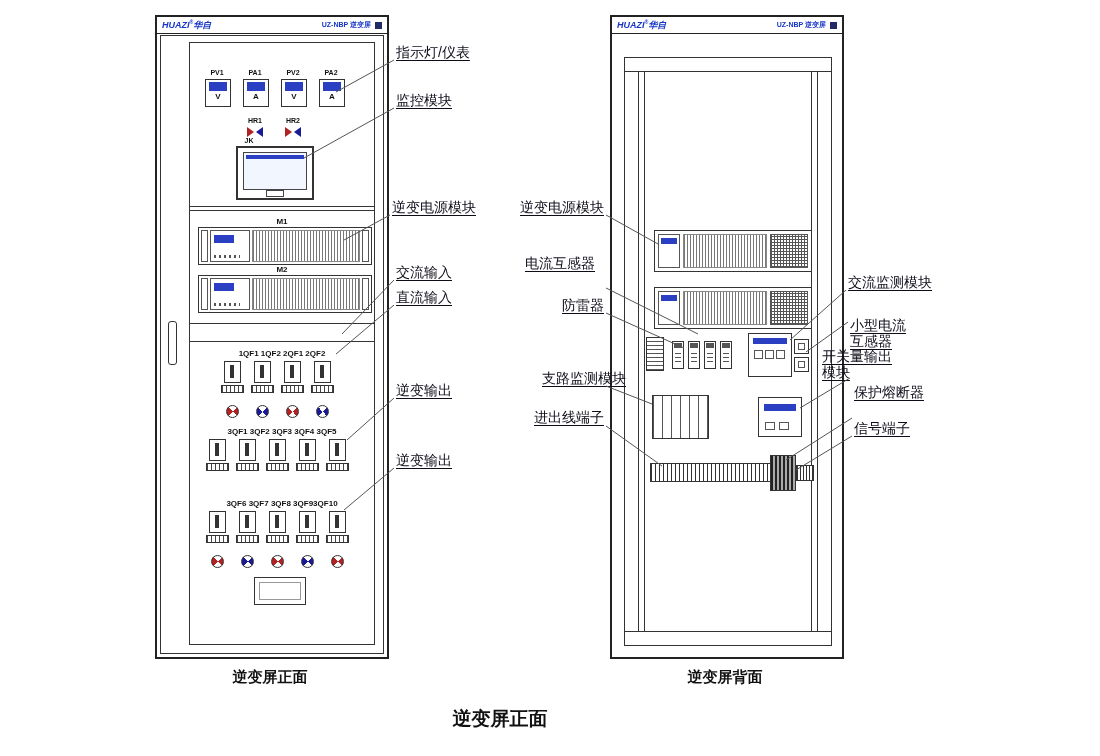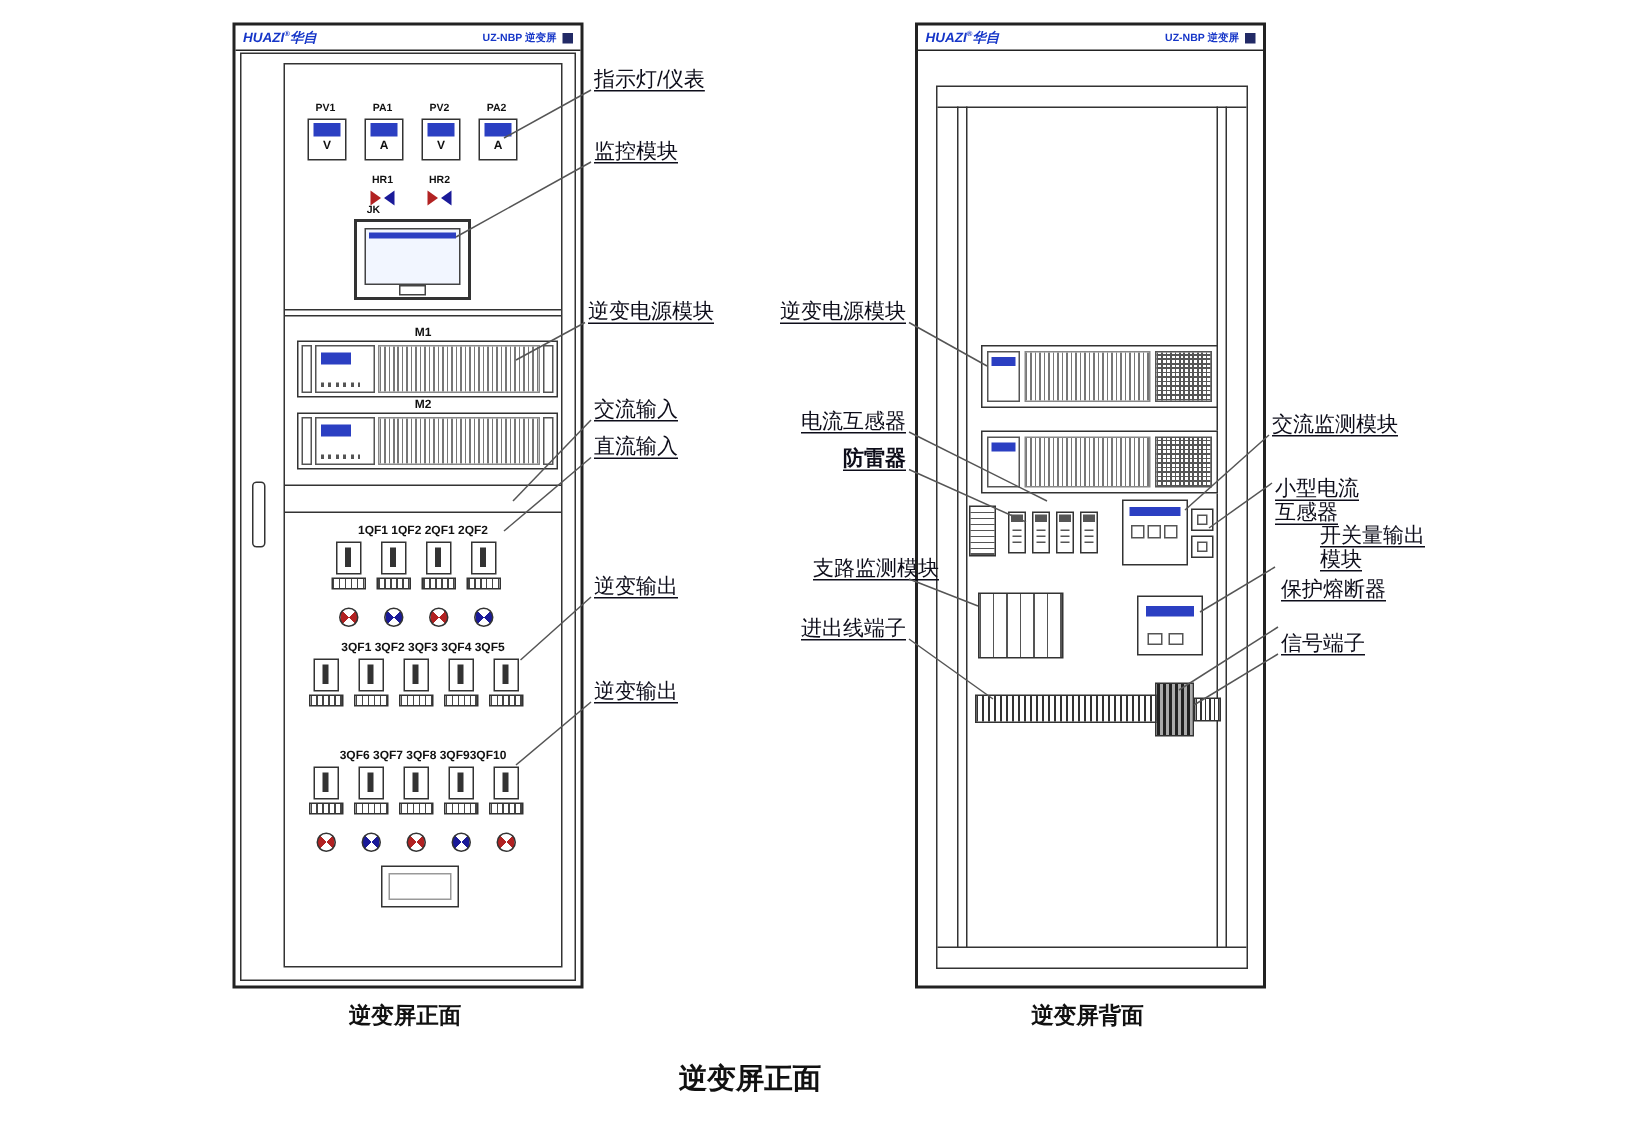--- a/index.html
+++ b/index.html
@@ -266,28 +266,28 @@
 
   <div class="callout" style="left:396px;top:44px;width:92px;text-decoration:underline;">指示灯/仪表</div>
   <div class="callout" style="left:396px;top:92px;width:92px;">监控模块</div>
   <div class="callout" style="left:392px;top:199px;width:92px;">逆变电源模块</div>
   <div class="callout" style="left:396px;top:264px;width:70px;">交流输入</div>
   <div class="callout" style="left:396px;top:289px;width:70px;">直流输入</div>
   <div class="callout" style="left:396px;top:382px;width:70px;">逆变输出</div>
   <div class="callout" style="left:396px;top:452px;width:70px;">逆变输出</div>
 
   <div class="callout ra" style="left:516px;top:199px;width:88px;">逆变电源模块</div>
-  <div class="callout ra" style="left:516px;top:272px;width:88px;">电流互感器</div>
-  <div class="callout ra" style="left:516px;top:297px;width:88px;font-weight:bold;">防雷器</div>
+  <div class="callout ra" style="left:516px;top:255px;width:88px;text-align:center;">电流互感器</div>
+  <div class="callout ra" style="left:516px;top:297px;width:88px;">防雷器</div>
   <div class="callout ra" style="left:528px;top:370px;width:88px;margin-left:10px;">支路监测模块</div>
-  <div class="callout ra" style="left:516px;top:410px;width:88px;">进出线端子</div>
+  <div class="callout ra" style="left:516px;top:410px;width:88px;font-family:Liberation Serif, serif;">进出线端子</div>
 
   <div class="callout" style="left:848px;top:274px;width:92px;">交流监测模块</div>
   <div class="callout" style="left:850px;top:292px;width:60px;margin-top:25px;">小型电流互感器</div>
-  <div class="callout" style="left:880px;top:348px;width:74px;text-decoration:underline;">开关量输出模块</div>
+  <div class="callout" style="left:822px;top:348px;width:74px;text-decoration:underline;">开关量输出模块</div>
   <div class="callout" style="left:854px;top:384px;width:80px;">保护熔断器</div>
   <div class="callout" style="left:854px;top:420px;width:80px;">信号端子</div>
 
   <div class="caption" style="left:155px;top:668px;width:230px;">逆变屏正面</div>
   <div class="caption" style="left:610px;top:668px;width:230px;">逆变屏背面</div>
   <div class="main-title" style="left:380px;top:706px;width:240px;">逆变屏正面</div>
 
   <svg class="leaders" width="1100" height="756" viewBox="0 0 1100 756">
     <g stroke="#555" stroke-width="1" fill="none">
       <line x1="394" y1="60" x2="336" y2="92"></line>

